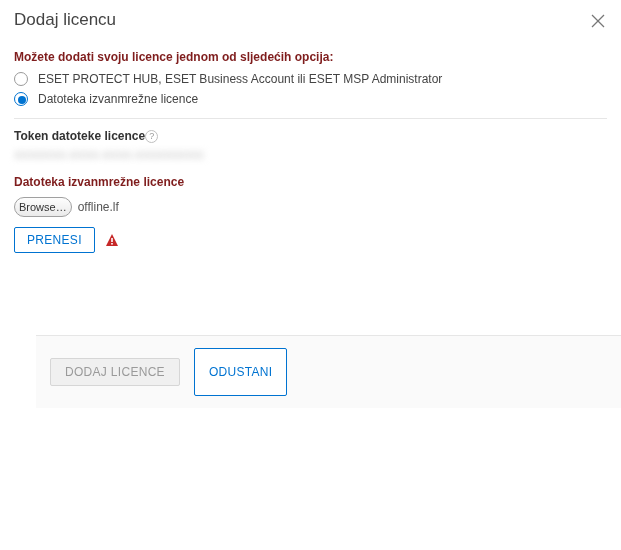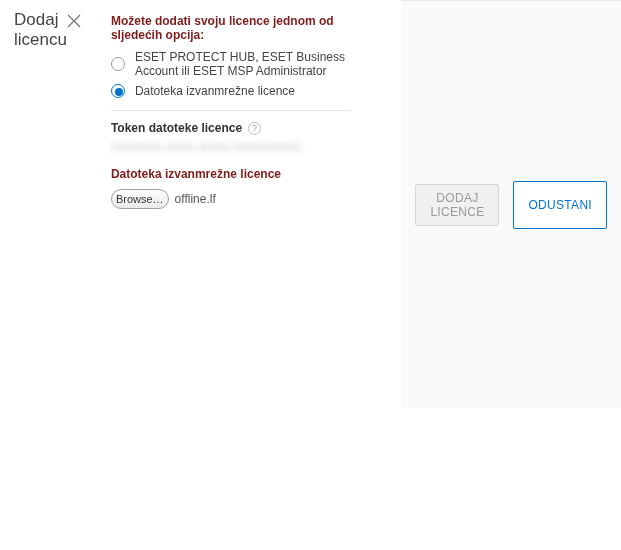--- a/index.html
+++ b/index.html
@@ -13,20 +13,21 @@
     overflow: hidden;
     box-sizing: border-box;
   }
   *, *::before, *::after { box-sizing: inherit; }
 
   .dialog {
     position: relative;
     width: 621px;
     height: 408px;
     display: flex;
+    flex-direction: column;
   }
 
   .header {
     padding: 10px 14px 6px 14px;
     display: flex;
     align-items: flex-start;
     justify-content: space-between;
   }
   .title {
     font-size: 17px;
@@ -88,21 +89,20 @@
 
   .divider {
     border: none;
     border-top: 1px solid #e6e6e6;
     margin: 12px 0 10px 0;
   }
 
   .label-with-help {
     display: flex;
     align-items: center;
-    gap: 6px;
     font-size: 12px;
     font-weight: 600;
     color: #333;
   }
   .help-icon {
     width: 13px;
     height: 13px;
     border: 1px solid #bfbfbf;
     border-radius: 50%;
     display: inline-flex;
@@ -231,20 +231,30 @@
     </div>
     <div class="blurred-text">XXXXXXX-XXXX-XXXX-XXXXXXXXXX-XX</div>
 
     <div class="section-heading" style="margin-top:4px;">Datoteka izvanmrežne licence</div>
 
     <div class="file-row">
       <button class="browse-btn">Browse…</button>
       <span class="filename">offline.lf</span>
     </div>
 
+    <div class="upload-row">
+      <button class="upload-btn">PRENESI</button>
+      <span class="warning-icon">
+        <svg width="14" height="14" viewBox="0 0 14 14">
+          <polygon points="7,1 13,13 1,13" fill="#c62828"></polygon>
+          <rect x="6.2" y="5" width="1.6" height="4" fill="#fff"></rect>
+          <rect x="6.2" y="10" width="1.6" height="1.6" fill="#fff"></rect>
+        </svg>
+      </span>
+    </div>
 
   </div>
 
   <div class="footer">
     <button class="primary-btn">DODAJ LICENCE</button>
     <button class="secondary-btn">ODUSTANI</button>
   </div>
 
 </div>
 

